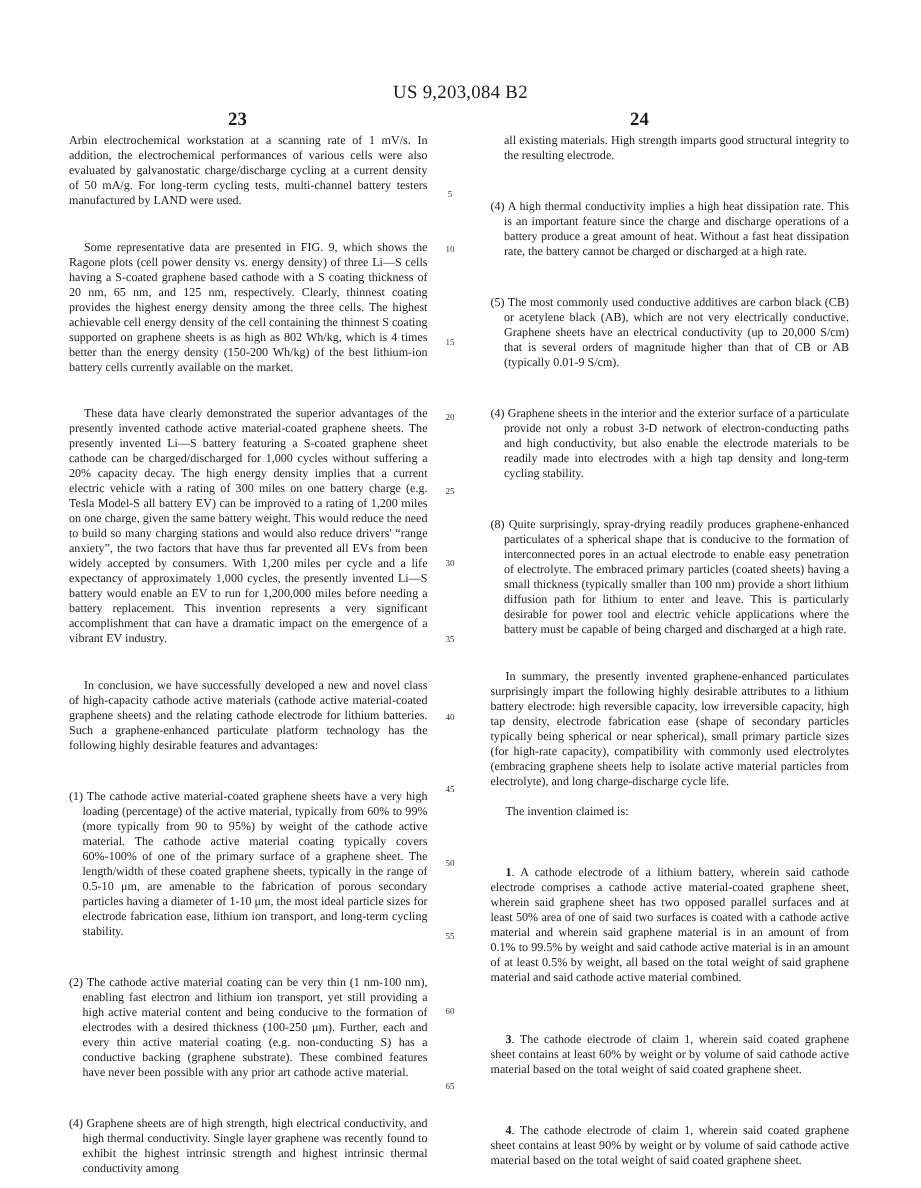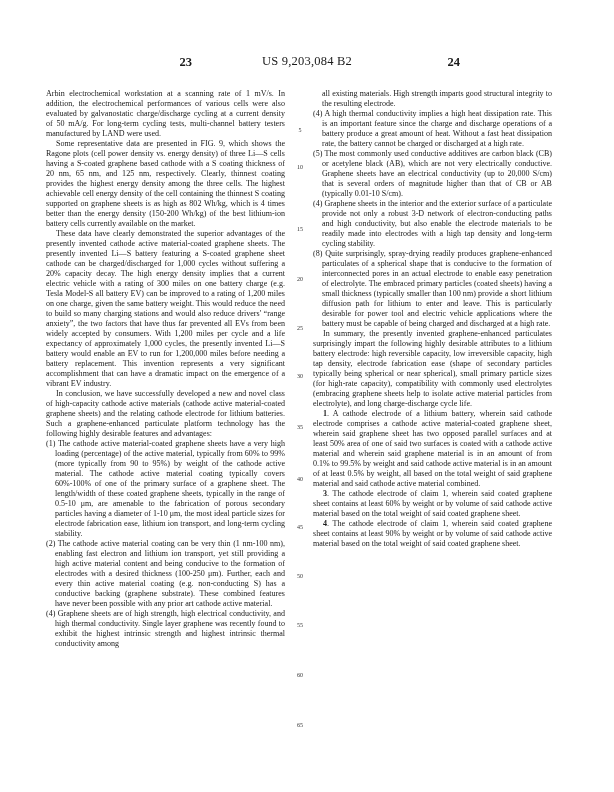--- a/index.html
+++ b/index.html
@@ -1,30 +1,30 @@
 <!DOCTYPE html>
 <html><head>
 <meta charset="utf-8">
 <style>
   html, body { margin: 0; padding: 0; background: #ffffff; }
   body { width: 614px; height: 792px; position: relative; overflow: hidden;
          font-family: "Liberation Serif", "DejaVu Serif", serif; color: #1a1a1a; }
   .header { position: absolute; top: 54px; left: 0; width: 614px; text-align: center;
             font-size: 12.5px; letter-spacing: 0.2px; }
-  .colnum { position: absolute; top: 55px; font-size: 12.5px; font-weight: bold; text-align: right; width: 40px; }
+  .colnum { position: absolute; top: 72px; font-size: 12.5px; font-weight: bold; text-align: left; width: 40px; }
   .colnum.left { left: 152px; }
   .colnum.right { left: 420px; }
   .column { position: absolute; top: 89px; width: 239px; font-size: 8.05px; line-height: 10.0px;
             text-align: justify; }
   .column.left { left: 46px; }
-  .column.right { left: 313px; }
+  .column.right { left: 327px; }
   .column p { margin: 0; font-family: Liberation Serif, serif; }
-  .column p.indent { text-indent: 10px; }
-  .column p.item { padding-left: 9px; text-indent: -9px; }
-  .column p.claim { text-indent: 10px; }
+  .column p.indent { text-indent: 10px; margin-top: 21px; }
+  .column p.item { padding-left: 9px; text-indent: -9px; margin-top: 24px; }
+  .column p.claim { text-indent: 10px; margin-top: 31px; }
   .column p.gap { margin-top: 10px; }
   .linenum { position: absolute; font-size: 6px; color: #333; width: 14px; text-align: center; }
 </style>
 </head>
 <body>
 
 <div class="header">US 9,203,084 B2</div>
 <div class="colnum left">23</div>
 <div class="colnum right">24</div>
 
@@ -34,24 +34,25 @@
   <p class="indent">These data have clearly demonstrated the superior advantages of the presently invented cathode active material-coated graphene sheets. The presently invented Li—S battery featuring a S-coated graphene sheet cathode can be charged/discharged for 1,000 cycles without suffering a 20% capacity decay. The high energy density implies that a current electric vehicle with a rating of 300 miles on one battery charge (e.g. Tesla Model-S all battery EV) can be improved to a rating of 1,200 miles on one charge, given the same battery weight. This would reduce the need to build so many charging stations and would also reduce drivers' “range anxiety”, the two factors that have thus far prevented all EVs from been widely accepted by consumers. With 1,200 miles per cycle and a life expectancy of approximately 1,000 cycles, the presently invented Li—S battery would enable an EV to run for 1,200,000 miles before needing a battery replacement. This invention represents a very significant accomplishment that can have a dramatic impact on the emergence of a vibrant EV industry.</p>
   <p class="indent">In conclusion, we have successfully developed a new and novel class of high-capacity cathode active materials (cathode active material-coated graphene sheets) and the relating cathode electrode for lithium batteries. Such a graphene-enhanced particulate platform technology has the following highly desirable features and advantages:</p>
   <p class="item">(1) The cathode active material-coated graphene sheets have a very high loading (percentage) of the active material, typically from 60% to 99% (more typically from 90 to 95%) by weight of the cathode active material. The cathode active material coating typically covers 60%-100% of one of the primary surface of a graphene sheet. The length/width of these coated graphene sheets, typically in the range of 0.5-10 μm, are amenable to the fabrication of porous secondary particles having a diameter of 1-10 μm, the most ideal particle sizes for electrode fabrication ease, lithium ion transport, and long-term cycling stability.</p>
   <p class="item">(2) The cathode active material coating can be very thin (1 nm-100 nm), enabling fast electron and lithium ion transport, yet still providing a high active material content and being conducive to the formation of electrodes with a desired thickness (100-250 μm). Further, each and every thin active material coating (e.g. non-conducting S) has a conductive backing (graphene substrate). These combined features have never been possible with any prior art cathode active material.</p>
   <p class="item">(4) Graphene sheets are of high strength, high electrical conductivity, and high thermal conductivity. Single layer graphene was recently found to exhibit the highest intrinsic strength and highest intrinsic thermal conductivity among</p>
 </div>
 
 <div class="column right">
   <p style="padding-left:9px">all existing materials. High strength imparts good structural integrity to the resulting electrode.</p>
   <p class="item">(4) A high thermal conductivity implies a high heat dissipation rate. This is an important feature since the charge and discharge operations of a battery produce a great amount of heat. Without a fast heat dissipation rate, the battery cannot be charged or discharged at a high rate.</p>
-  <p class="item">(5) The most commonly used conductive additives are carbon black (CB) or acetylene black (AB), which are not very electrically conductive. Graphene sheets have an electrical conductivity (up to 20,000 S/cm) that is several orders of magnitude higher than that of CB or AB (typically 0.01-10 S/cm).</p>
+  <p class="item">(5) The most commonly used conductive additives are carbon black (CB) or acetylene black (AB), which are not very electrically conductive. Graphene sheets have an electrical conductivity (up to 20,000 S/cm) that is several orders of magnitude higher than that of CB or AB (typically 0.01-9 S/cm).</p>
   <p class="item">(4) Graphene sheets in the interior and the exterior surface of a particulate provide not only a robust 3-D network of electron-conducting paths and high conductivity, but also enable the electrode materials to be readily made into electrodes with a high tap density and long-term cycling stability.</p>
   <p class="item">(8) Quite surprisingly, spray-drying readily produces graphene-enhanced particulates of a spherical shape that is conducive to the formation of interconnected pores in an actual electrode to enable easy penetration of electrolyte. The embraced primary particles (coated sheets) having a small thickness (typically smaller than 100 nm) provide a short lithium diffusion path for lithium to enter and leave. This is particularly desirable for power tool and electric vehicle applications where the battery must be capable of being charged and discharged at a high rate.</p>
   <p class="indent">In summary, the presently invented graphene-enhanced particulates surprisingly impart the following highly desirable attributes to a lithium battery electrode: high reversible capacity, low irreversible capacity, high tap density, electrode fabrication ease (shape of secondary particles typically being spherical or near spherical), small primary particle sizes (for high-rate capacity), compatibility with commonly used electrolytes (embracing graphene sheets help to isolate active material particles from electrolyte), and long charge-discharge cycle life.</p>
+  <p class="indent gap">The invention claimed is:</p>
   <p class="claim"><b>1</b><span>. A cathode electrode of a lithium battery, wherein said cathode electrode comprises a cathode active material-coated graphene sheet, wherein said graphene sheet has two opposed parallel surfaces and at least 50% area of one of said two surfaces is coated with a cathode active material and wherein said graphene material is in an amount of from 0.1% to 99.5% by weight and said cathode active material is in an amount of at least 0.5% by weight, all based on the total weight of said graphene material and said cathode active material combined.</span></p>
   <p class="claim"><b>3</b><span>. The cathode electrode of claim 1, wherein said coated graphene sheet contains at least 60% by weight or by volume of said cathode active material based on the total weight of said coated graphene sheet.</span></p>
   <p class="claim"><b>4</b><span>. The cathode electrode of claim 1, wherein said coated graphene sheet contains at least 90% by weight or by volume of said cathode active material based on the total weight of said coated graphene sheet.</span></p>
 </div>
 
 <div>
   <span class="linenum" style="left:293px;top:127px">5</span>
   <span class="linenum" style="left:293px;top:164px">10</span>
   <span class="linenum" style="left:293px;top:226px">15</span>
   <span class="linenum" style="left:293px;top:276px">20</span>

